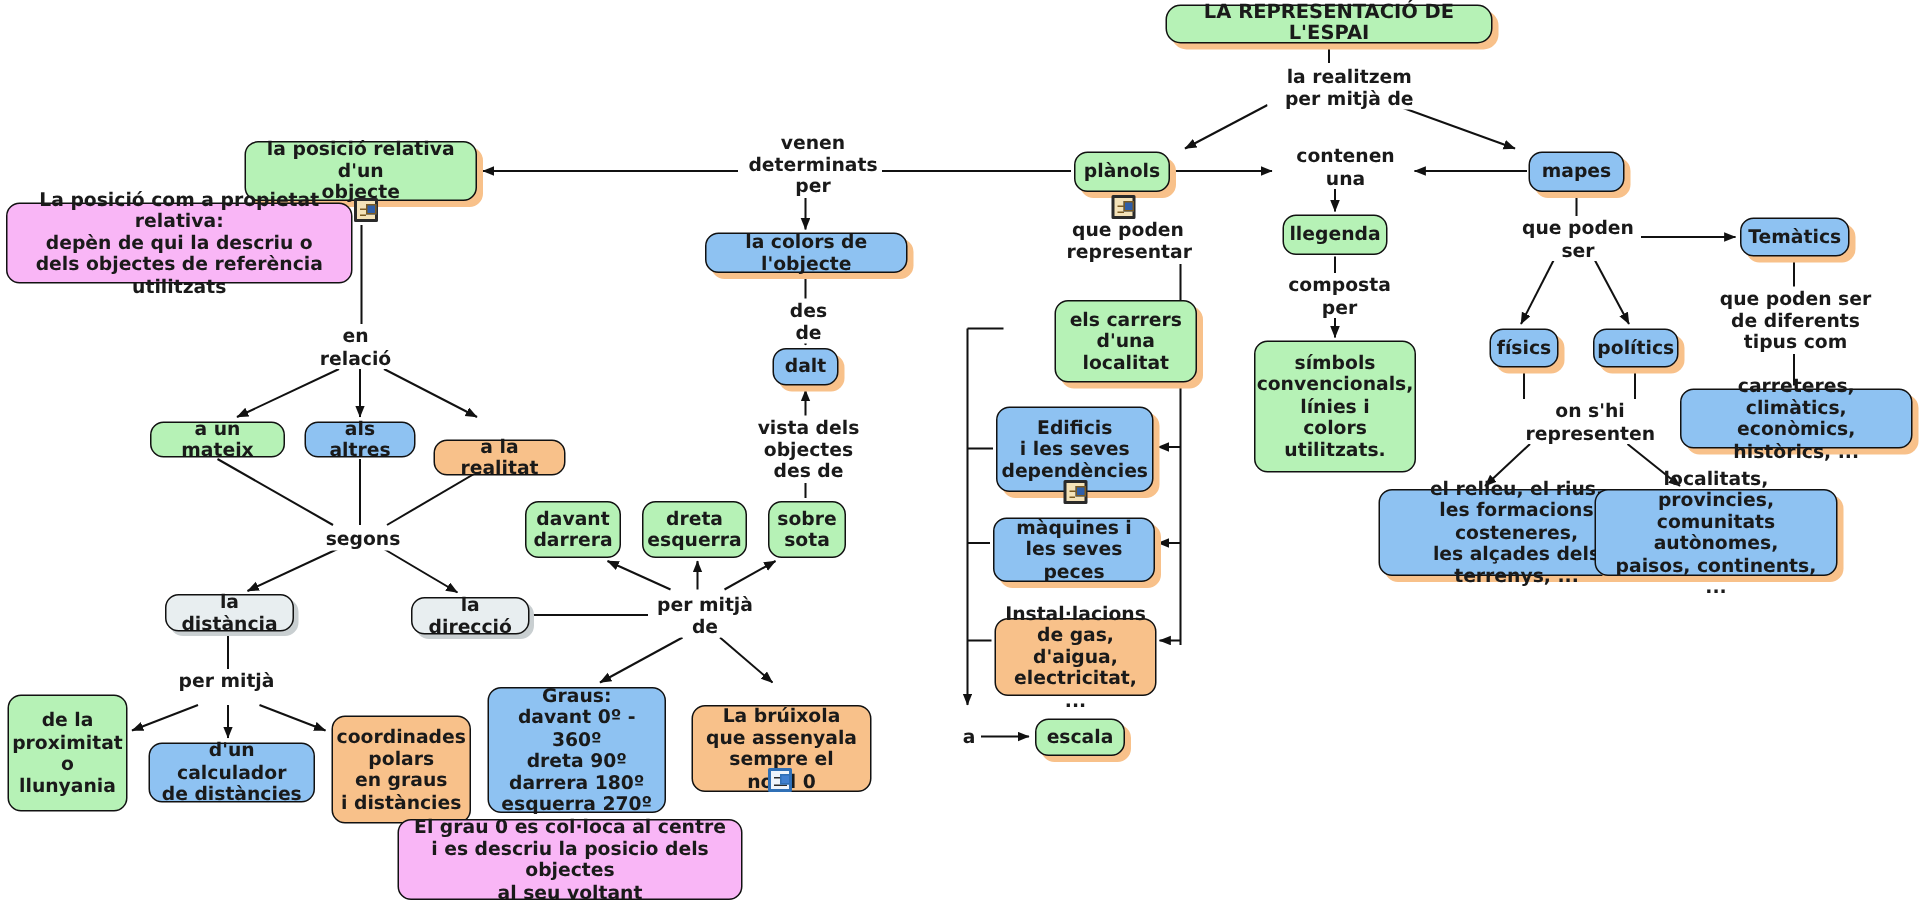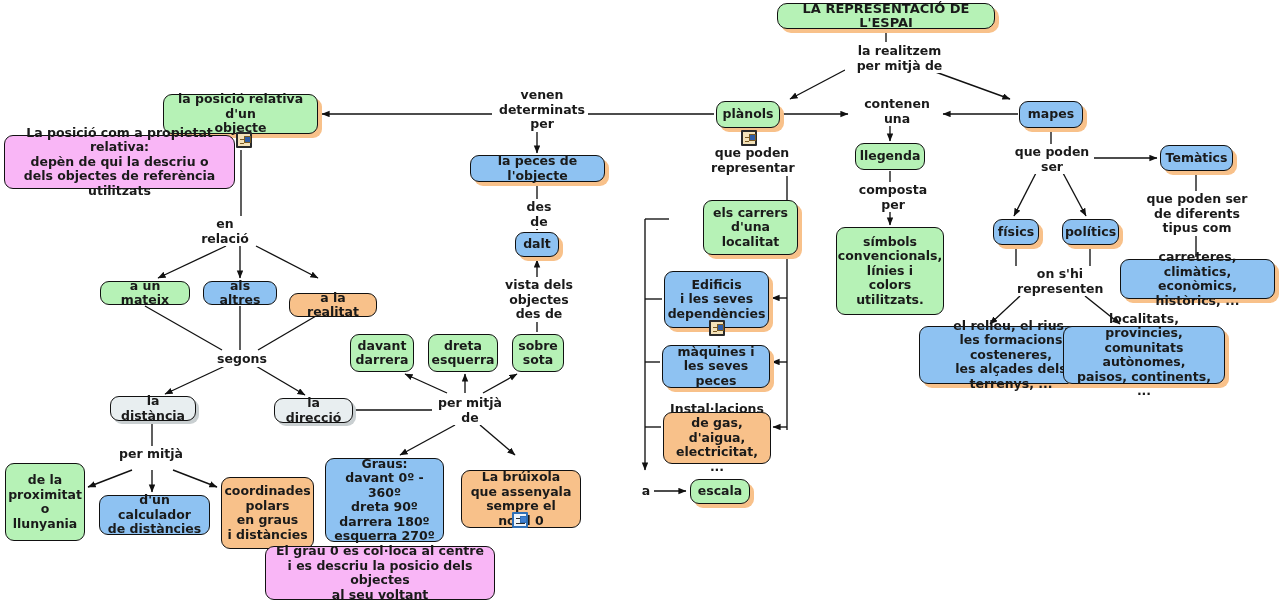--- a/index.html
+++ b/index.html
@@ -250,21 +250,21 @@
 les seves peces</div>
       <div class="node orange" style="left: 663px; top: 400px; width: 108px; height: 52px;">Instal·lacions
 de gas, d'aigua,
 electricitat, ...</div>
       <div class="node green shadow" style="left: 690px; top: 479px; width: 60px; height: 25px;">escala</div>
       <div class="node green shadow" style="left: 163px; top: 94px; width: 155px; height: 40px;">la posició relativa d'un
 objecte</div>
       <div class="node pink" style="left: 4px; top: 135px; width: 231px; height: 54px;">La posició com a propietat relativa:
 depèn de qui la descriu o
 dels objectes de referència utilitzats</div>
-      <div class="node blue shadow" style="left: 470px; top: 155px; width: 135px; height: 27px;">la peces de l'objecte</div>
+      <div class="node blue shadow" style="left: 470px; top: 155px; width: 135px; height: 27px;">la colors de l'objecte</div>
       <div class="node blue shadow" style="left: 515px; top: 232px; width: 44px; height: 25px;">dalt</div>
       <div class="node green" style="left: 100px; top: 281px; width: 90px; height: 24px;">a un mateix</div>
       <div class="node blue" style="left: 203px; top: 281px; width: 74px; height: 24px;">als altres</div>
       <div class="node orange" style="left: 289px; top: 281px; width: 88px; height: 24px;">a la realitat</div>
       <div class="node green" style="left: 350px; top: 334px; width: 64px; height: 38px;">davant
 darrera</div>
       <div class="node green" style="left: 428px; top: 334px; width: 70px; height: 38px;">dreta
 esquerra</div>
       <div class="node green" style="left: 512px; top: 334px; width: 52px; height: 38px;">sobre
 sota</div>
@@ -308,21 +308,21 @@
 representen</div>
       <div class="lbl" style="left: 709px; top: 146px; width: 82px;">que poden
 representar</div>
       <div class="lbl" style="left: 496px; top: 88px; width: 88px;">venen
 determinats
 per</div>
       <div class="lbl" style="left: 514px; top: 200px; width: 46px;">des de</div>
       <div class="lbl" style="left: 503px; top: 278px; width: 68px;">vista dels
 objectes
 des de</div>
-      <div class="lbl" style="left: 199px; top: 217px; width: 48px;">en
+      <div class="lbl" style="left: 211px; top: 217px; width: 48px;">en
 relació</div>
       <div class="lbl" style="left: 214px; top: 352px; width: 52px;">segons</div>
       <div class="lbl" style="left: 117px; top: 447px; width: 64px;">per mitjà</div>
       <div class="lbl" style="left: 434px; top: 396px; width: 68px;">per mitjà
 de</div>
       <div class="lbl" style="left: 638px; top: 484px; width: 12px;">a</div>
     </div>
   <div id="icons-layer">
       <div class="doc-icon" style="left: 236px; top: 132px;">
         <span class="ii"></span>

